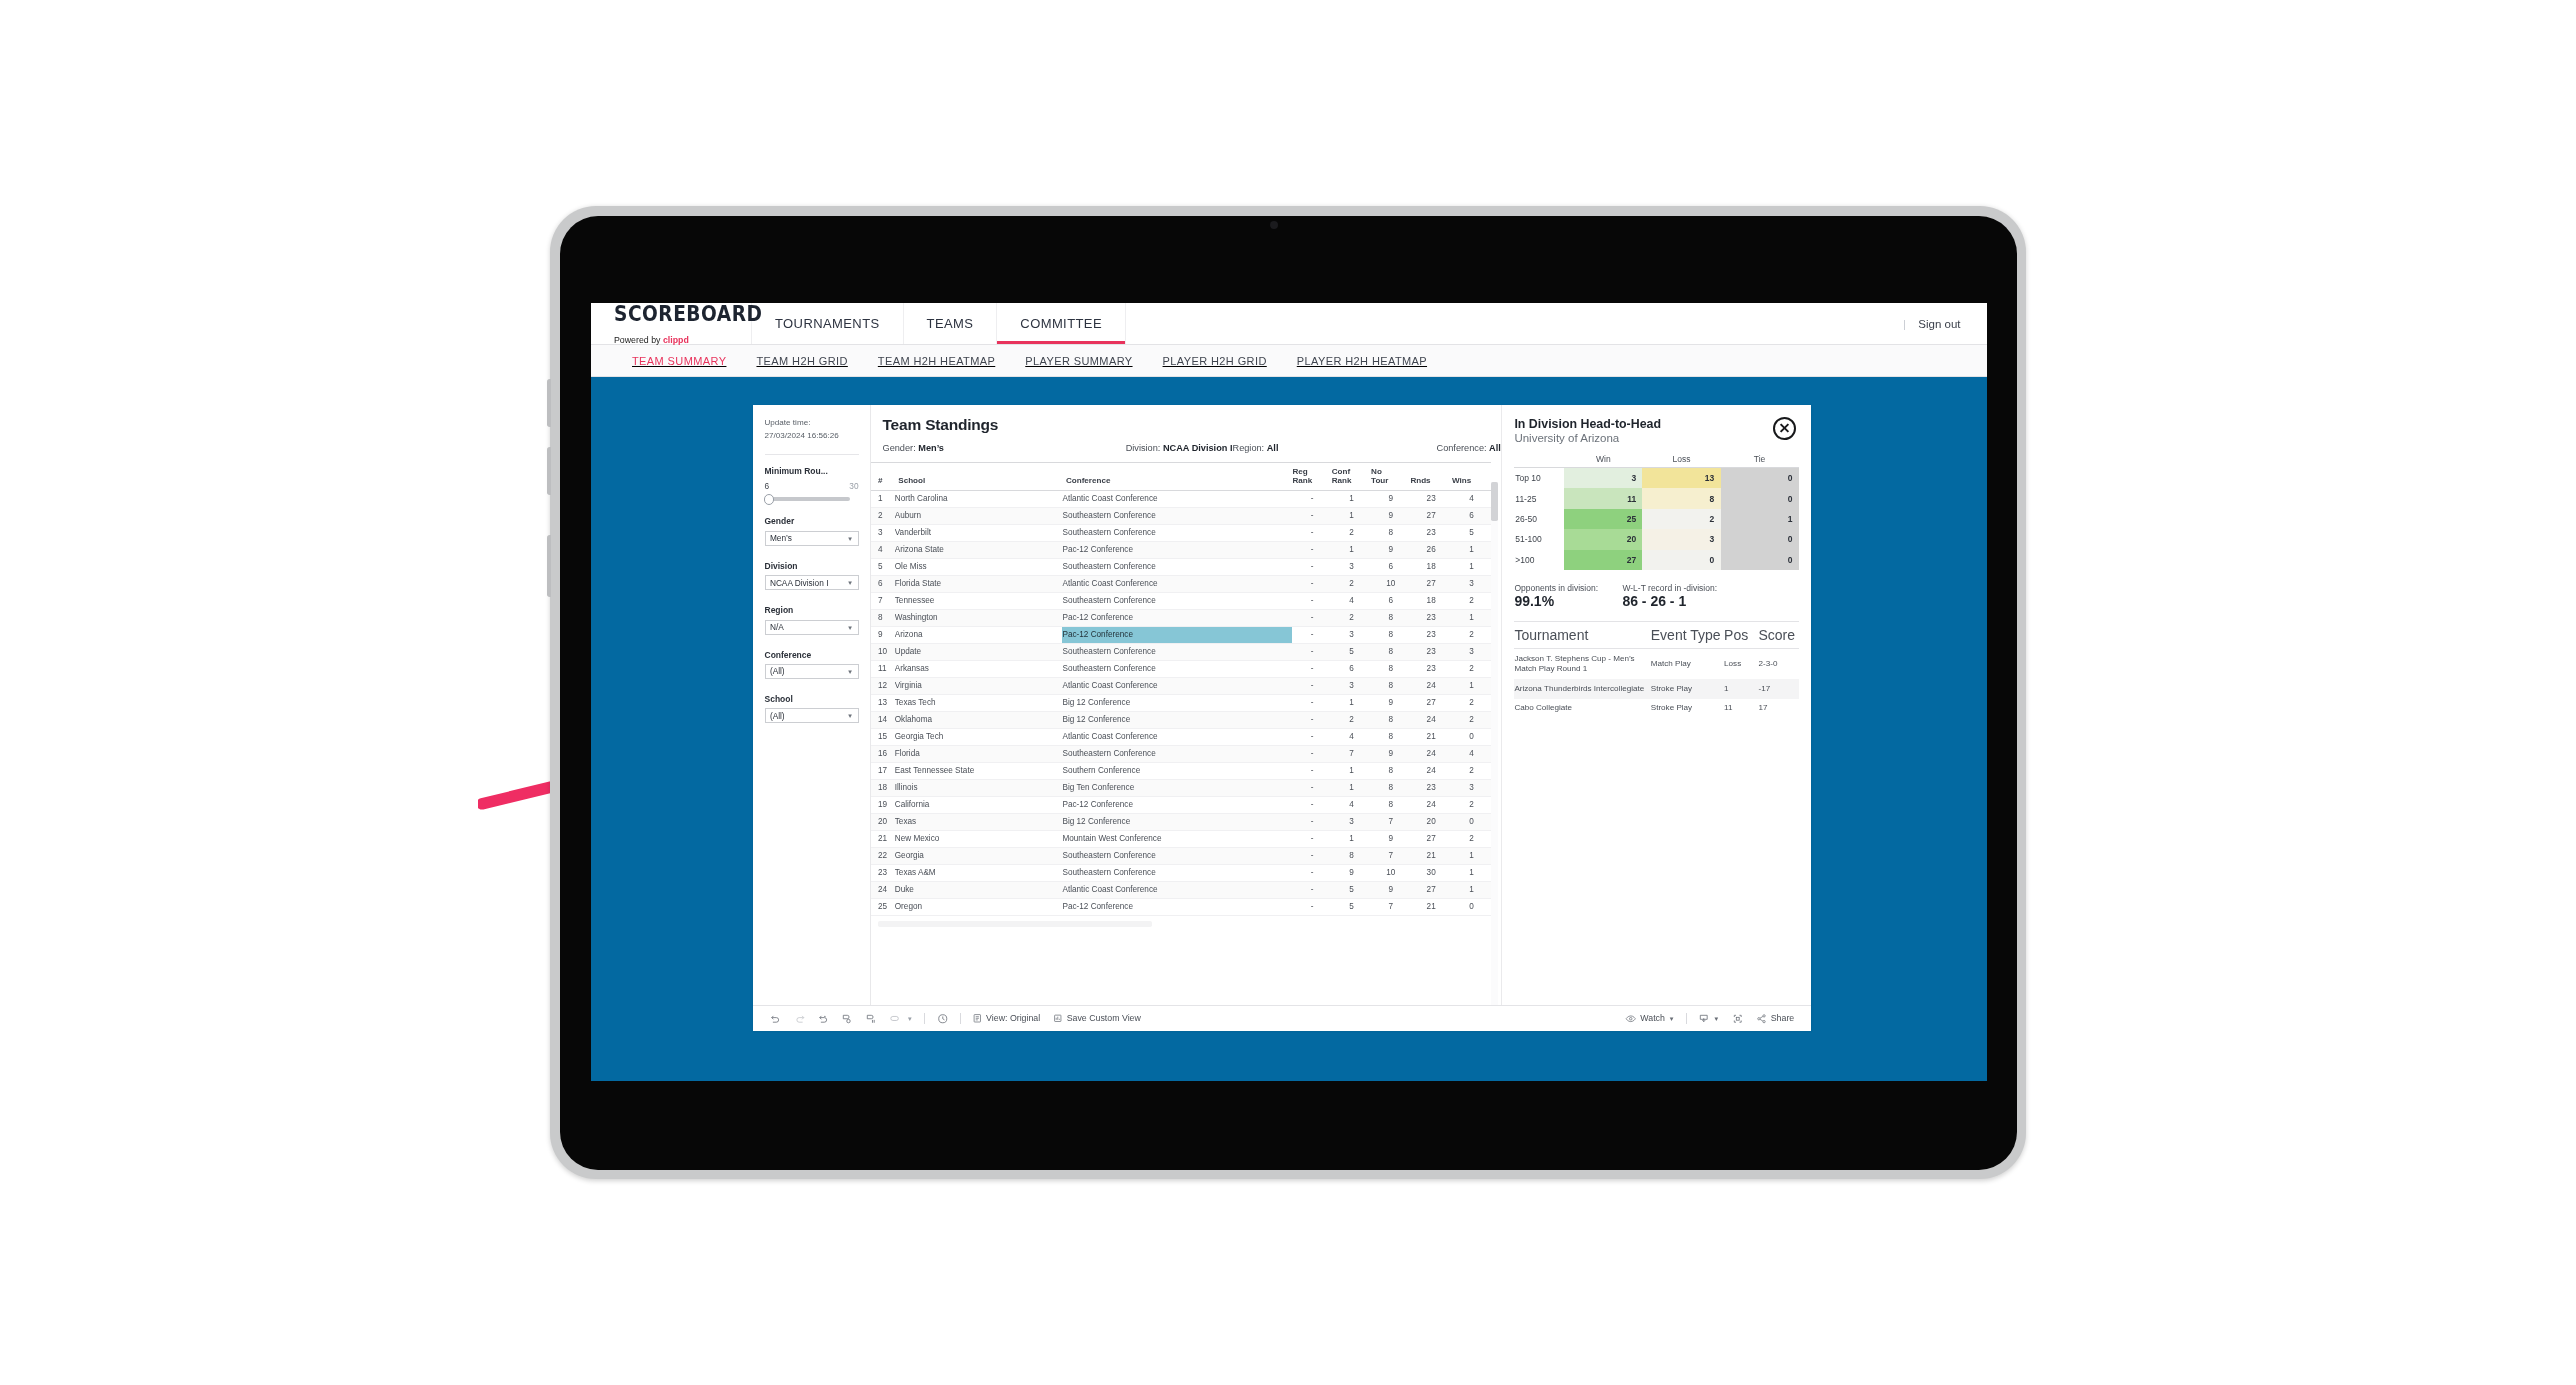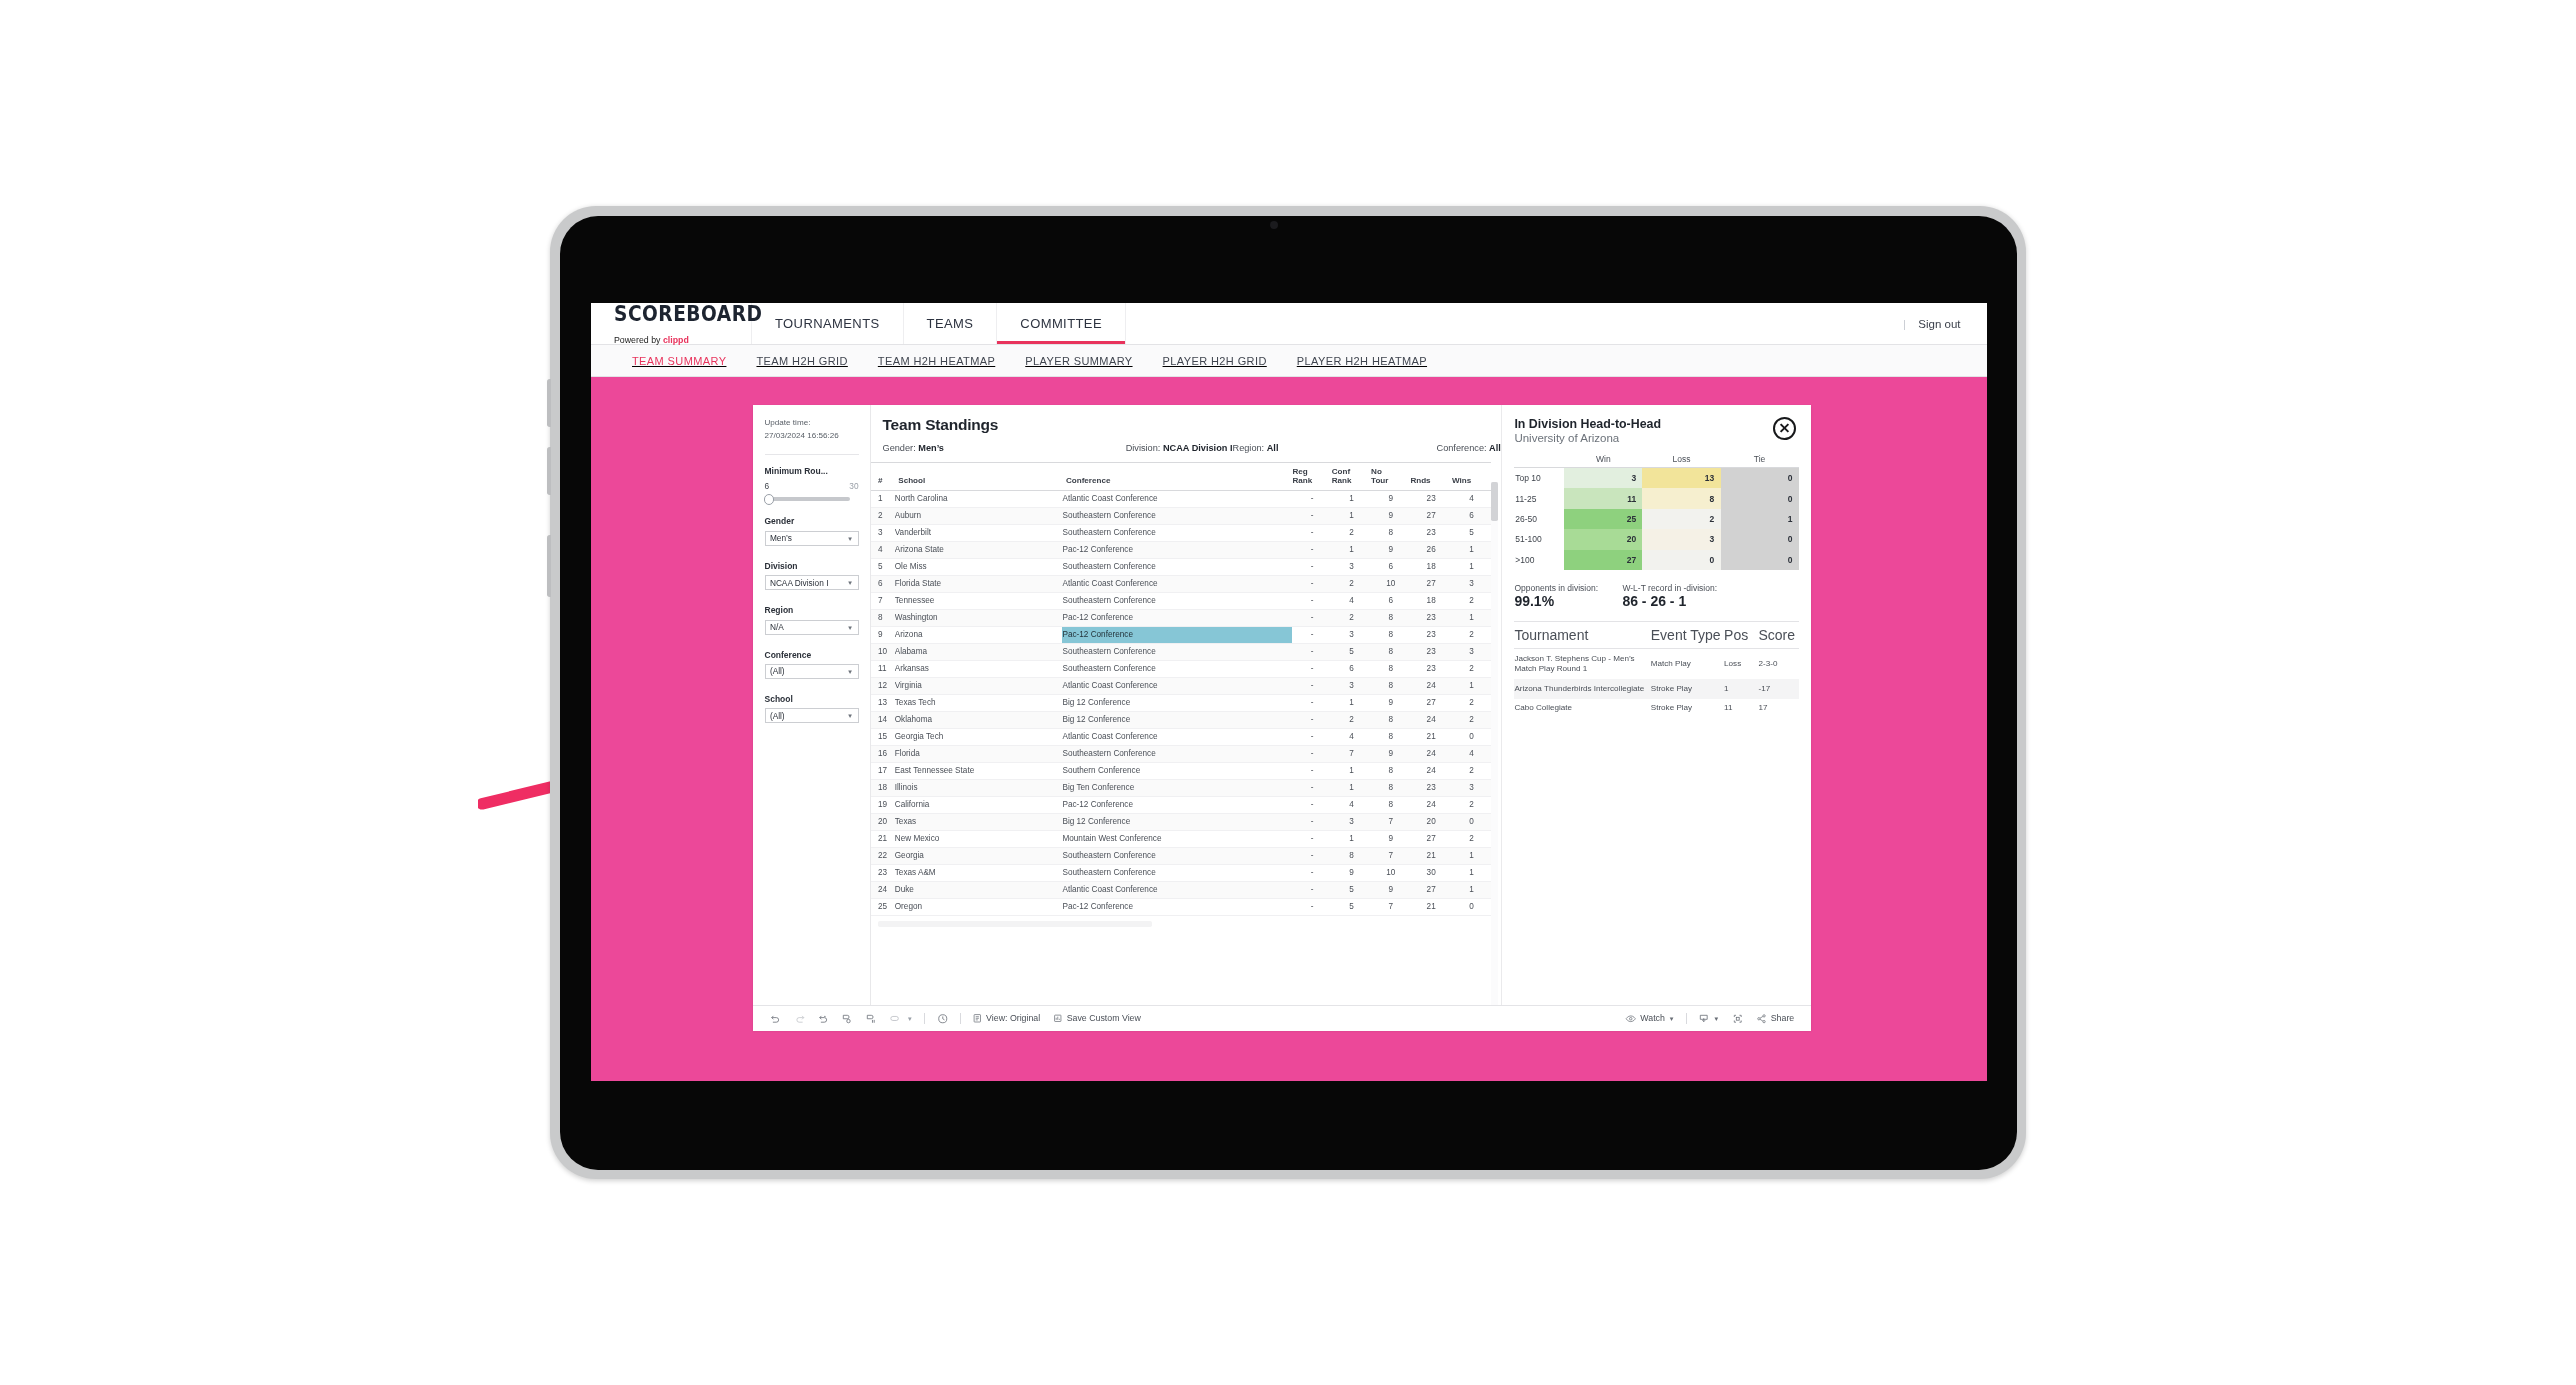--- a/index.html
+++ b/index.html
@@ -91,21 +91,21 @@
   #subnav {
     height: 32px; background: #fafafb;
     display: flex; align-items: center;
     border-bottom: 0.9px solid #e3e3e6;
     padding-left: 41px; gap: 30px; text-decoration: underline;
   }
   .subnav-item { font-size: 11px; color: #40454f; letter-spacing: 0.4px; cursor: pointer; }
   .subnav-item.active { color: #e8335c; }
 
   
-  #canvas { position: relative; height: 704px; background: #ec4899; }
+  #canvas { position: relative; height: 704px; background: #0369a1; }
 
   #viz {
     position: absolute; left: 162px; top: 28px;
     width: 1058px; height: 626px;
     background: #ffffff;
     box-shadow: 0 0.9px 2.7px rgba(0,0,0,.10);
     display: flex; flex-direction: column;
   }
   #viz-body { flex: 1; display: flex; overflow: hidden; }
 
@@ -471,21 +471,21 @@
                         <td class="c-school">Arizona</td>
                         <td class="c-conf">Pac-12 Conference</td>
                         <td class="c-reg">-</td>
                         <td class="c-conf2">3</td>
                         <td class="c-notour">8</td>
                         <td class="c-rnds">23</td>
                         <td class="c-wins">2</td>
                       </tr>
                       <tr class="alt">
                         <td class="c-num">10</td>
-                        <td class="c-school">Alabama</td>
+                        <td class="c-school">Update</td>
                         <td class="c-conf">Southeastern Conference</td>
                         <td class="c-reg">-</td>
                         <td class="c-conf2">5</td>
                         <td class="c-notour">8</td>
                         <td class="c-rnds">23</td>
                         <td class="c-wins">3</td>
                       </tr>
                       <tr>
                         <td class="c-num">11</td>
                         <td class="c-school">Arkansas</td>

